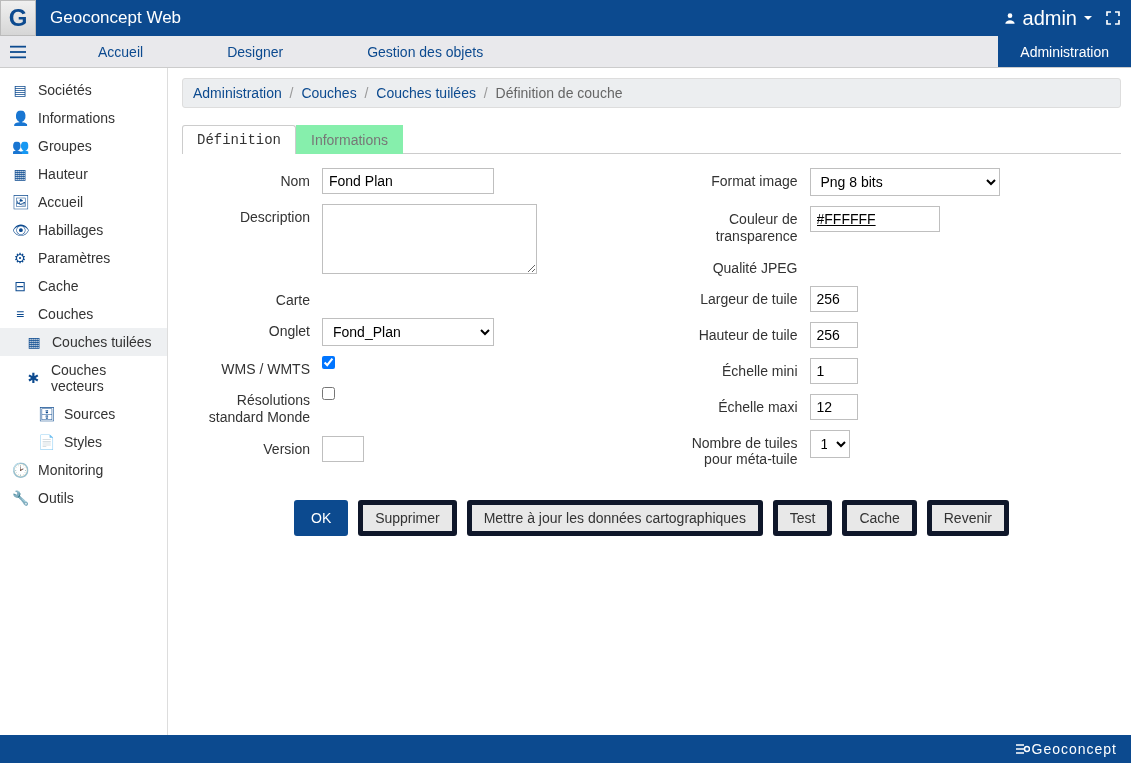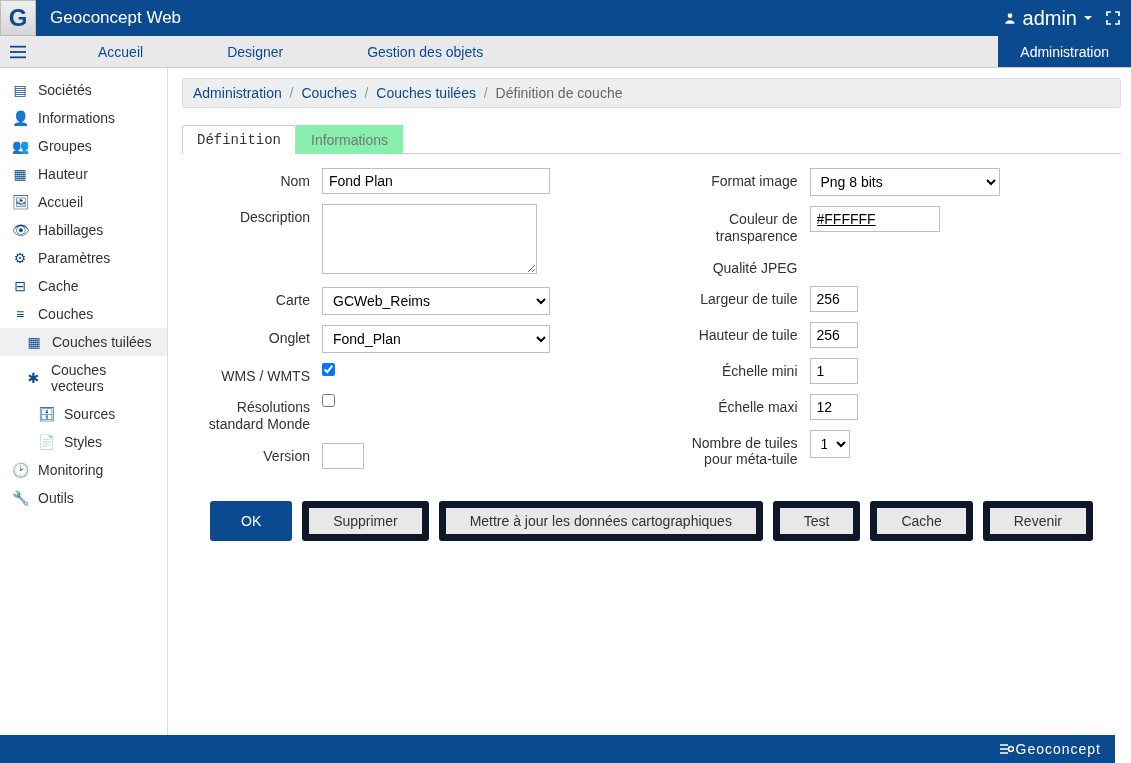--- a/index.html
+++ b/index.html
@@ -33,31 +33,31 @@
 .tabs { display: flex; border-bottom: 1px solid #ccc; margin-bottom: 14px; }
 .tab { padding: 6px 14px; border: 1px solid transparent; border-bottom: none; color: #777; cursor: pointer; position: relative; top: 1px; background: #86efac; }
 .tab.active { color: #333; background: #fff; border-color: #ccc; border-radius: 3px 3px 0 0; font-family: Liberation Mono, monospace; }
 
 .form-cols { display: flex; gap: 36px; }
 .col { flex: 1; }
 .row { display: flex; align-items: flex-start; margin-bottom: 10px; }
 .row label { width: 140px; text-align: right; padding-right: 12px; padding-top: 5px; color: #333; }
 .row .ctl { flex: 1; }
 input[type=text], textarea, select { border: 1px solid #bfbfbf; padding: 4px 6px; font-size: 14px; font-family: inherit; background: #fff; }
-input[type=text].w-full, select.w-full { width: 228px; }
+input[type=text].w-full, select.w-full { width: 172px; }
 select.w-wide { width: 190px; }
 textarea { width: 215px; height: 70px; resize: both; }
 .num { width: 48px; }
 .hint { color: #666; margin-left: 6px; }
 
 .btnbar { text-align: center; margin-top: 22px; }
-.btn { display: inline-block; background: #e8e8e8; border: 7px solid #0f172a; border-radius: 3px; padding: 5px 24px; margin: 0 3px; cursor: pointer; }
+.btn { display: inline-block; background: #e8e8e8; border: 5px solid #0f172a; border-radius: 3px; padding: 5px 12px; margin: 0 3px; cursor: pointer; }
 .btn.primary { background: #0c4a8f; color: #fff; border-color: #0c4a8f; }
 
-.footer { position: absolute; bottom: 0; left: 0; right: 16px; height: 28px; background: #0c4a8f; color: #fff; display: flex; align-items: center; justify-content: flex-end; padding: 0 14px; font-family: Arial, sans-serif; letter-spacing: 1px; }
+.footer { position: absolute; bottom: 0; left: 0; right: 0; height: 28px; background: #0c4a8f; color: #fff; display: flex; align-items: center; justify-content: flex-end; padding: 0 14px; font-family: Arial, sans-serif; letter-spacing: 1px; }
 
 svg { display: block; }
 </style>
 </head>
 <body>
 
 <div class="topbar">
   <div class="logo-g">G</div>
   <div class="appname">Geoconcept Web</div>
   <div class="userbox">
@@ -182,21 +182,20 @@
         <div class="row">
           <label>Nom</label>
           <div class="ctl"><input type="text" class="w-full" value="Fond Plan" style=""></div>
         </div>
         <div class="row">
           <label>Description</label>
           <div class="ctl"><textarea style=""></textarea></div>
         </div>
         <div class="row">
           <label>Carte</label>
-          <div class="ctl"><select class="w-full"><option>GCWeb_Reims</option></select></div>
         </div>
         <div class="row">
           <label>Onglet</label>
           <div class="ctl"><select class="w-full"><option>Fond_Plan</option></select></div>
         </div>
         <div class="row">
           <label>WMS / WMTS</label>
           <div class="ctl"><input type="checkbox" checked="" style=""></div>
         </div>
         <div class="row">

